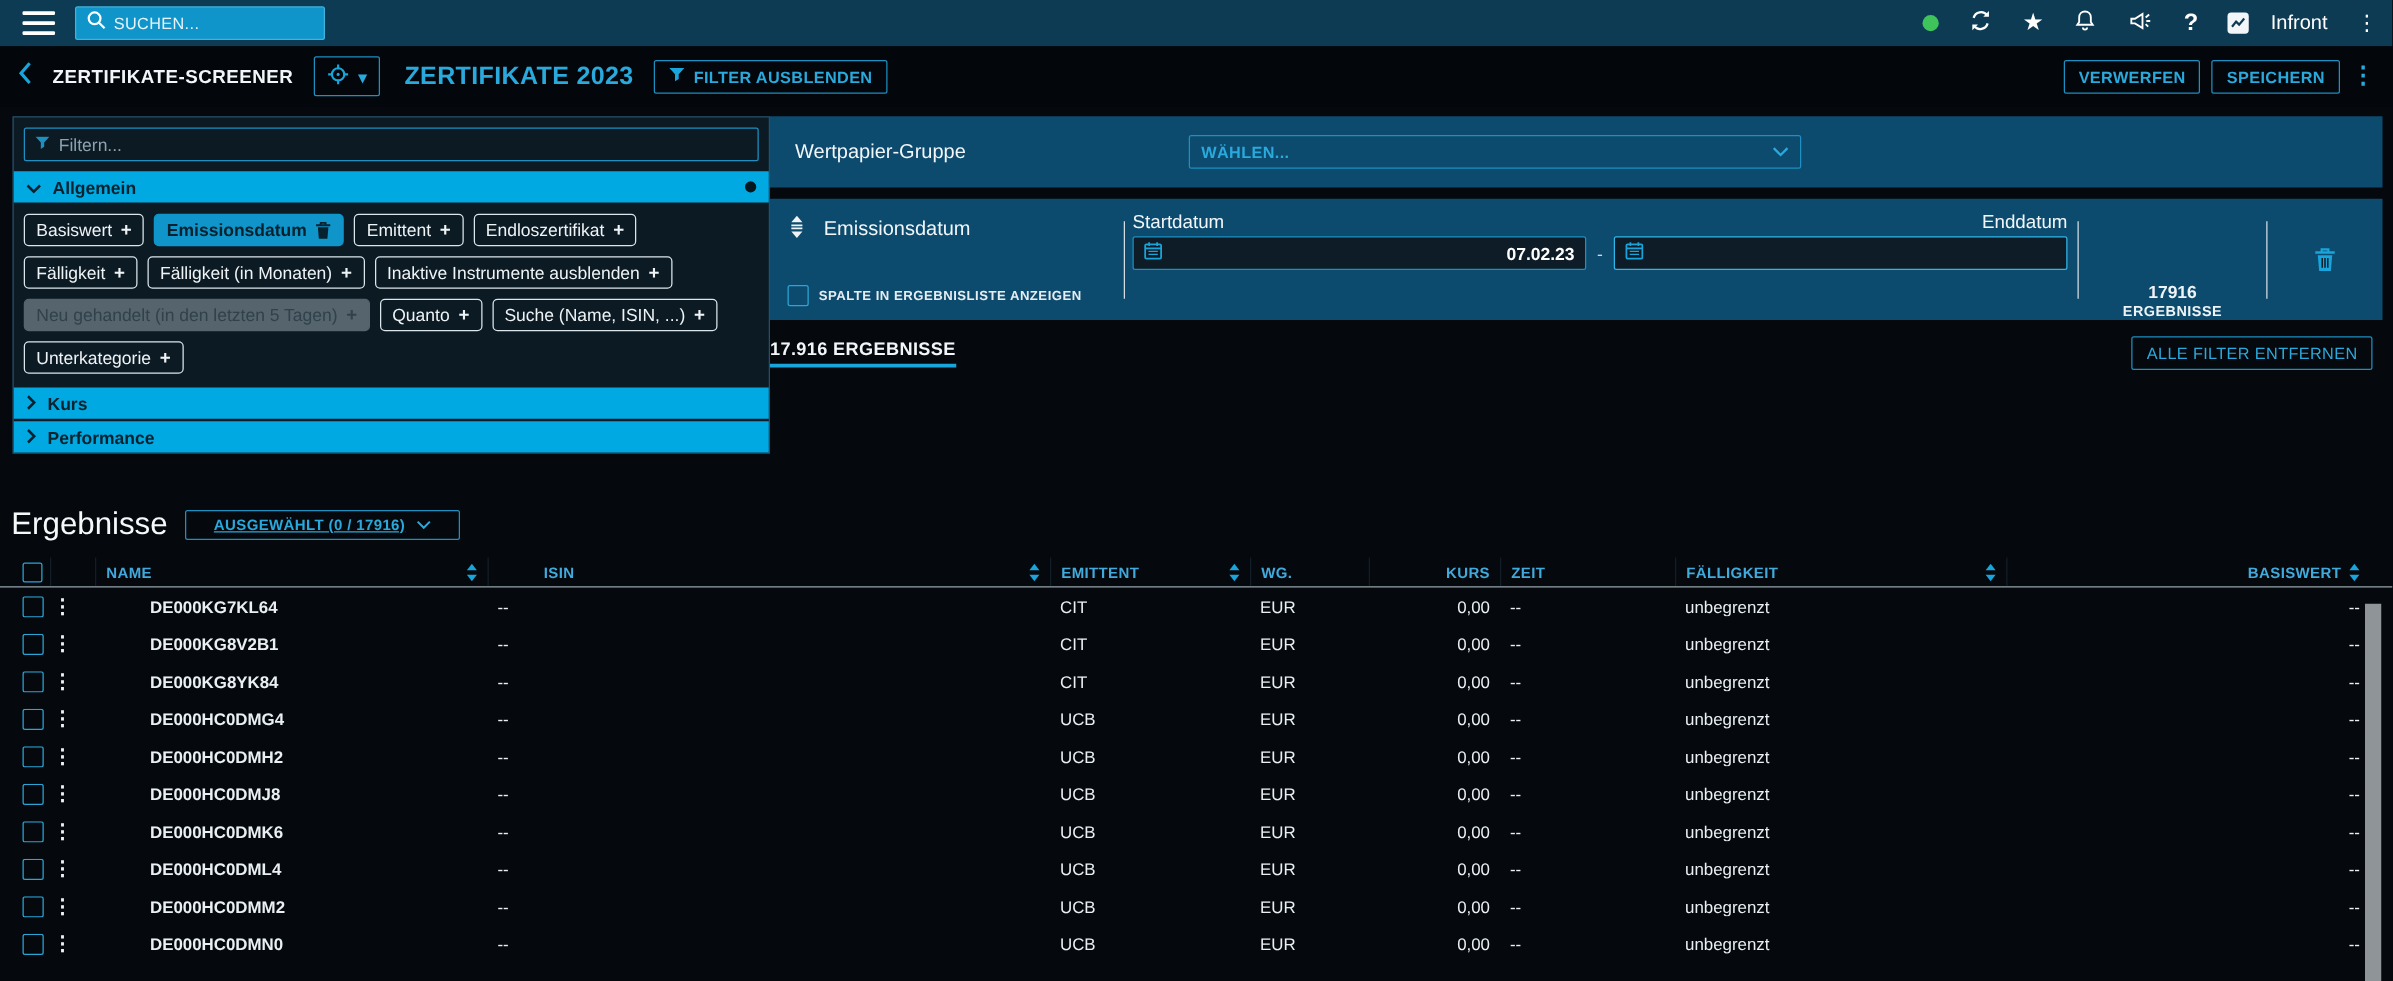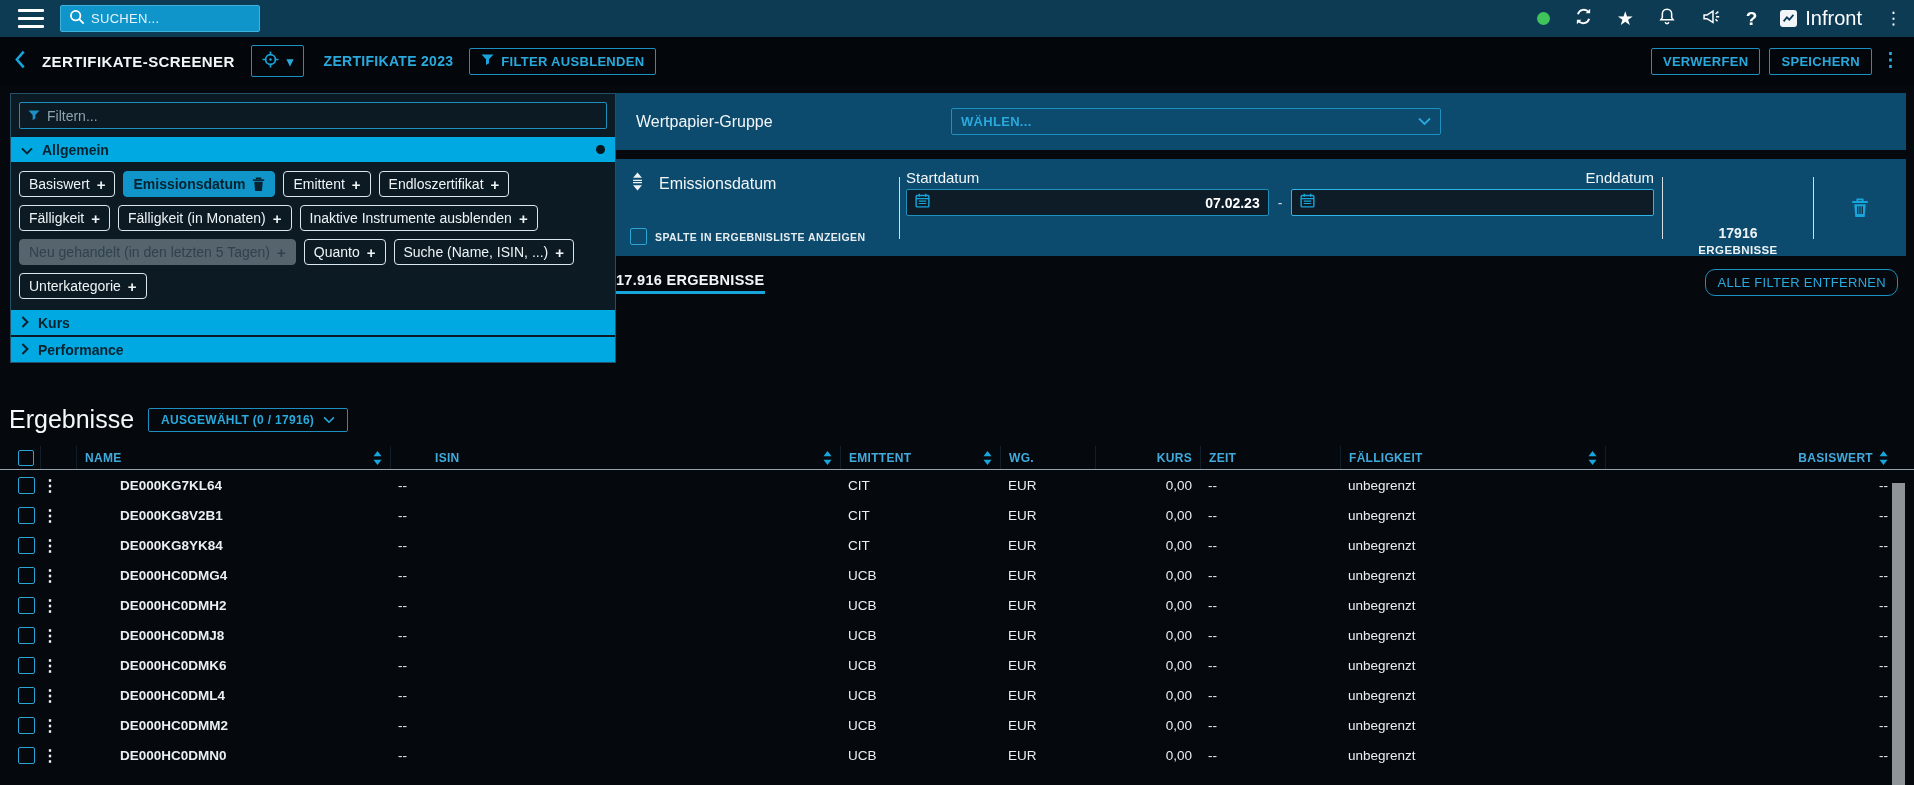--- a/index.html
+++ b/index.html
@@ -11,30 +11,30 @@
   .hamburger { width:26px; height:20px; display:flex; flex-direction:column; justify-content:space-between; cursor:pointer; margin:0 6px; }
   .hamburger i { display:block; height:3.4px; background:#fff; border-radius:1px; }
   .search-box { margin-left:10px; width:200px; height:27px; background:#1095ca; border:1px solid #3fb2dd;
     border-radius:2px; display:flex; align-items:center; padding:0 8px; gap:6px; }
   .search-box input { background:transparent; border:none; outline:none; color:#fff; font-size:13px; width:100%;
     font-family:"Liberation Sans", sans-serif; letter-spacing:.3px; }
   .search-box input::placeholder { color:#e6f4fa; }
   .topbar-right { margin-left:auto; display:flex; align-items:center; gap:23px; }
   .status-dot { width:13px; height:13px; border-radius:50%; background:#3fc45c; }
   .glyph { color:#fff; font-size:19px; line-height:1; }
-  .logo { display:flex; align-items:center; gap:8px; color:#fff; font-size:20px; }
+  .logo { display:flex; align-items:center; gap:18px; color:#fff; font-size:16px; }
   .logo-box { width:17px; height:17px; background:#f2f6f8; border-radius:3px; display:flex; align-items:center; justify-content:center; }
 
   
   .toolbar { height:48px; background:#03070c; display:flex; align-items:center; padding:0 14px; gap:16px; }
   .tb-title { color:#f2f6f8; font-size:15px; font-weight:700; letter-spacing:.4px; }
   .btn { border:1px solid #1d8fc0; border-radius:2px; background:transparent; color:#2aa9dc; font-size:13px;
     font-weight:700; letter-spacing:.3px; padding:5px 11px; display:inline-flex; align-items:center; gap:7px; cursor:pointer;
     font-family:"Liberation Sans", sans-serif; }
-  .tb-screen { color:#2aa9dc; font-size:14px; font-weight:700; letter-spacing:.3px; margin-left:4px; }
+  .tb-screen { color:#2aa9dc; font-size:20px; font-weight:700; letter-spacing:.3px; margin-left:4px; }
   .toolbar .right { margin-left:auto; display:flex; align-items:flex-start; gap:9px; }
   .kebab-cyan { color:#2aa9dc; font-size:19px; font-weight:700; cursor:pointer; }
 
   
   .filter-row { display:flex; padding:8px 8px 0 10px; align-items:flex-start; }
   .left-panel { width:608px; background:#0c1a24; border:1px solid #24506a; }
   .filtern-wrap { margin:8px; height:27px; border:1px solid #1d8fc0; border-radius:2px; display:flex; align-items:center; gap:7px; padding:0 8px; background:#0c1a24; }
   .filtern-wrap input { background:transparent; border:none; outline:none; color:#9fb4bf; font-size:14px; width:100%;
     font-family:"Liberation Sans", sans-serif; }
   .filtern-wrap input::placeholder { color:#8da3af; }
@@ -73,28 +73,28 @@
     width:100%; text-align:right; font-family:"Liberation Sans", sans-serif; }
   .dash { color:#cfd9de; font-size:14px; }
   .em-count { width:150px; display:flex; flex-direction:column; align-items:center; justify-content:flex-end; gap:3px; }
   .em-count .num { font-size:14px; font-weight:700; }
   .em-count .cap { font-size:11.5px; font-weight:700; letter-spacing:.4px; }
   .em-trash { width:92px; display:flex; align-items:center; justify-content:center; cursor:pointer; }
 
   .below-row { margin-top:13px; display:flex; align-items:center; }
   .results-link { font-size:14.5px; font-weight:700; letter-spacing:.3px; color:#f2f6f8;
     border-bottom:3px solid #18a5dc; padding-bottom:3px; cursor:pointer; }
-  .below-row .btn { margin-left:auto; margin-right:8px; font-weight:400;border-radius:10px; }
+  .below-row .btn { margin-left:auto; margin-right:8px; font-weight:400; }
 
   
   .results { margin-top:42px; }
   .results-title-row { display:flex; align-items:center; gap:14px; padding-left:9px; margin-bottom:12px; }
   .results-title { font-size:25px; color:#f6f9fa; }
   .sel-dropdown { border:1px solid #1d8fc0; border-radius:2px; color:#2aa9dc; font-size:12px; font-weight:700;
-    letter-spacing:.3px; padding:4px 12px; display:inline-flex; align-items:center; gap:9px; cursor:pointer; }
+    letter-spacing:.3px; padding:4px 22px; display:inline-flex; align-items:center; gap:9px; cursor:pointer;text-decoration:underline; }
 
   .tgrid { display:grid; grid-template-columns:30px 36px 314px 450px 160px 95px 105px 140px 265px 1fr;
     padding-left:10px; align-items:center; }
   .thead { height:24px; border-bottom:1px solid #97a3ab; color:#41aadc; font-size:12px; font-weight:700; letter-spacing:.3px; }
   .hcell { display:flex; align-items:center; height:100%; padding:0 8px; gap:6px; border-left:1px solid rgba(70,130,160,.18); }
   .hcell.sortable { justify-content:space-between; }
   .hcell.right { justify-content:flex-end; }
   .hcell.right.sortable { justify-content:flex-end; }
   .c-isin { padding-left:44px !important; }
   .c-basiswert { padding-right:26px !important; }

